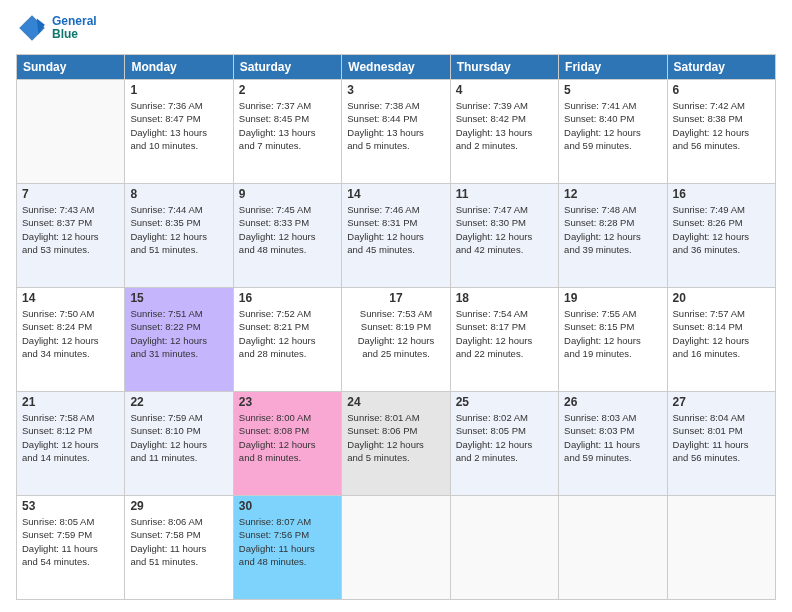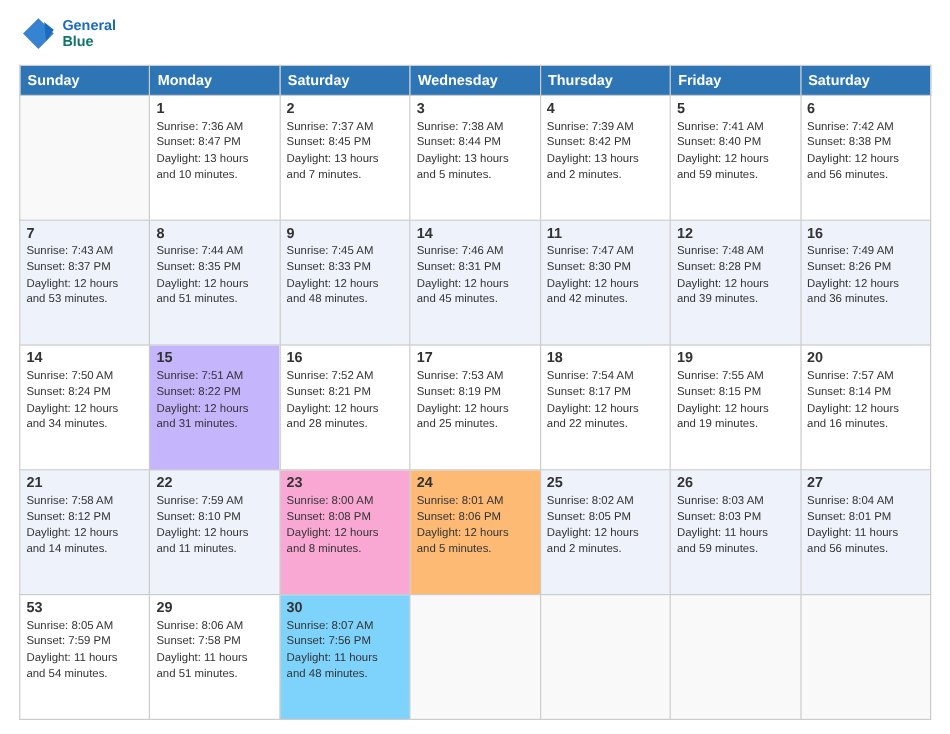--- a/index.html
+++ b/index.html
@@ -195,21 +195,21 @@
             <div class="day-info">Sunrise: 7:50 AM<br>Sunset: 8:24 PM<br>Daylight: 12 hours<br>and 34 minutes.</div>
           </td>
           <td style="background: #c4b5fd;">
             <div class="day-num">15</div>
             <div class="day-info">Sunrise: 7:51 AM<br>Sunset: 8:22 PM<br>Daylight: 12 hours<br>and 31 minutes.</div>
           </td>
           <td style="background: rgb(255, 255, 255);">
             <div class="day-num">16</div>
             <div class="day-info">Sunrise: 7:52 AM<br>Sunset: 8:21 PM<br>Daylight: 12 hours<br>and 28 minutes.</div>
           </td>
-          <td style="background: rgb(255, 255, 255);">
+          <td style="background: rgb(255, 255, 255); text-align: center;">
             <div class="day-num">17</div>
             <div class="day-info">Sunrise: 7:53 AM<br>Sunset: 8:19 PM<br>Daylight: 12 hours<br>and 25 minutes.</div>
           </td>
           <td style="background: rgb(255, 255, 255);">
             <div class="day-num">18</div>
             <div class="day-info">Sunrise: 7:54 AM<br>Sunset: 8:17 PM<br>Daylight: 12 hours<br>and 22 minutes.</div>
           </td>
           <td style="background: rgb(255, 255, 255);">
             <div class="day-num">19</div>
             <div class="day-info">Sunrise: 7:55 AM<br>Sunset: 8:15 PM<br>Daylight: 12 hours<br>and 19 minutes.</div>
@@ -225,21 +225,21 @@
             <div class="day-info">Sunrise: 7:58 AM<br>Sunset: 8:12 PM<br>Daylight: 12 hours<br>and 14 minutes.</div>
           </td>
           <td style="background: rgb(238, 242, 250);">
             <div class="day-num">22</div>
             <div class="day-info">Sunrise: 7:59 AM<br>Sunset: 8:10 PM<br>Daylight: 12 hours<br>and 11 minutes.</div>
           </td>
           <td style="background: #f9a8d4; margin-left: 12px;">
             <div class="day-num">23</div>
             <div class="day-info">Sunrise: 8:00 AM<br>Sunset: 8:08 PM<br>Daylight: 12 hours<br>and 8 minutes.</div>
           </td>
-          <td style="background: #fdba74;">
+          <td style="background: #e5e5e5;">
             <div class="day-num">24</div>
             <div class="day-info">Sunrise: 8:01 AM<br>Sunset: 8:06 PM<br>Daylight: 12 hours<br>and 5 minutes.</div>
           </td>
           <td style="background: rgb(238, 242, 250);">
             <div class="day-num">25</div>
             <div class="day-info">Sunrise: 8:02 AM<br>Sunset: 8:05 PM<br>Daylight: 12 hours<br>and 2 minutes.</div>
           </td>
           <td style="background: rgb(238, 242, 250);">
             <div class="day-num">26</div>
             <div class="day-info">Sunrise: 8:03 AM<br>Sunset: 8:03 PM<br>Daylight: 11 hours<br>and 59 minutes.</div>

